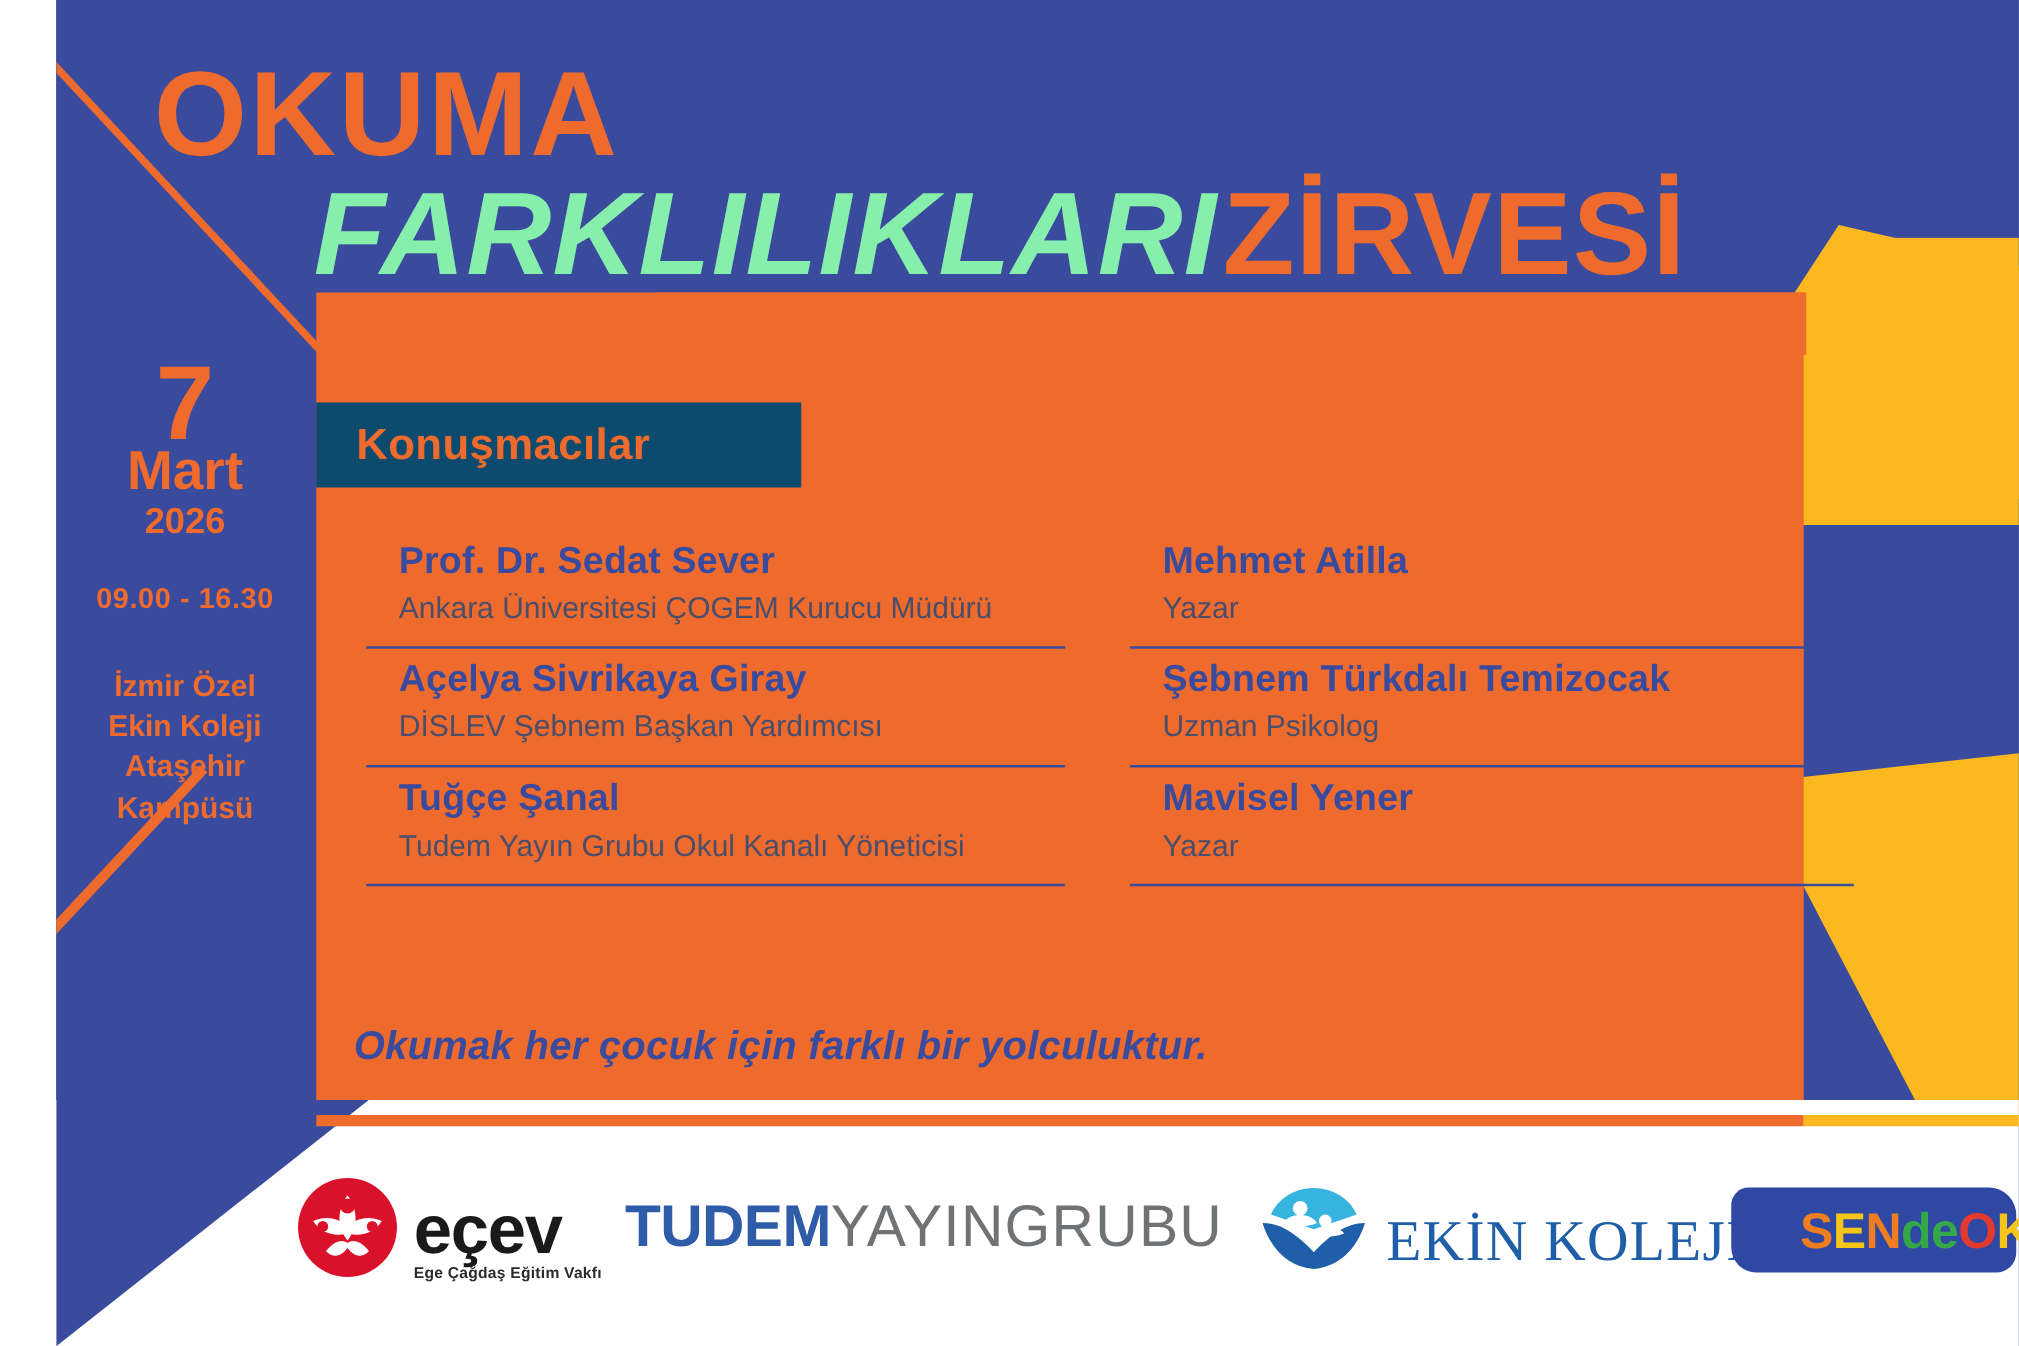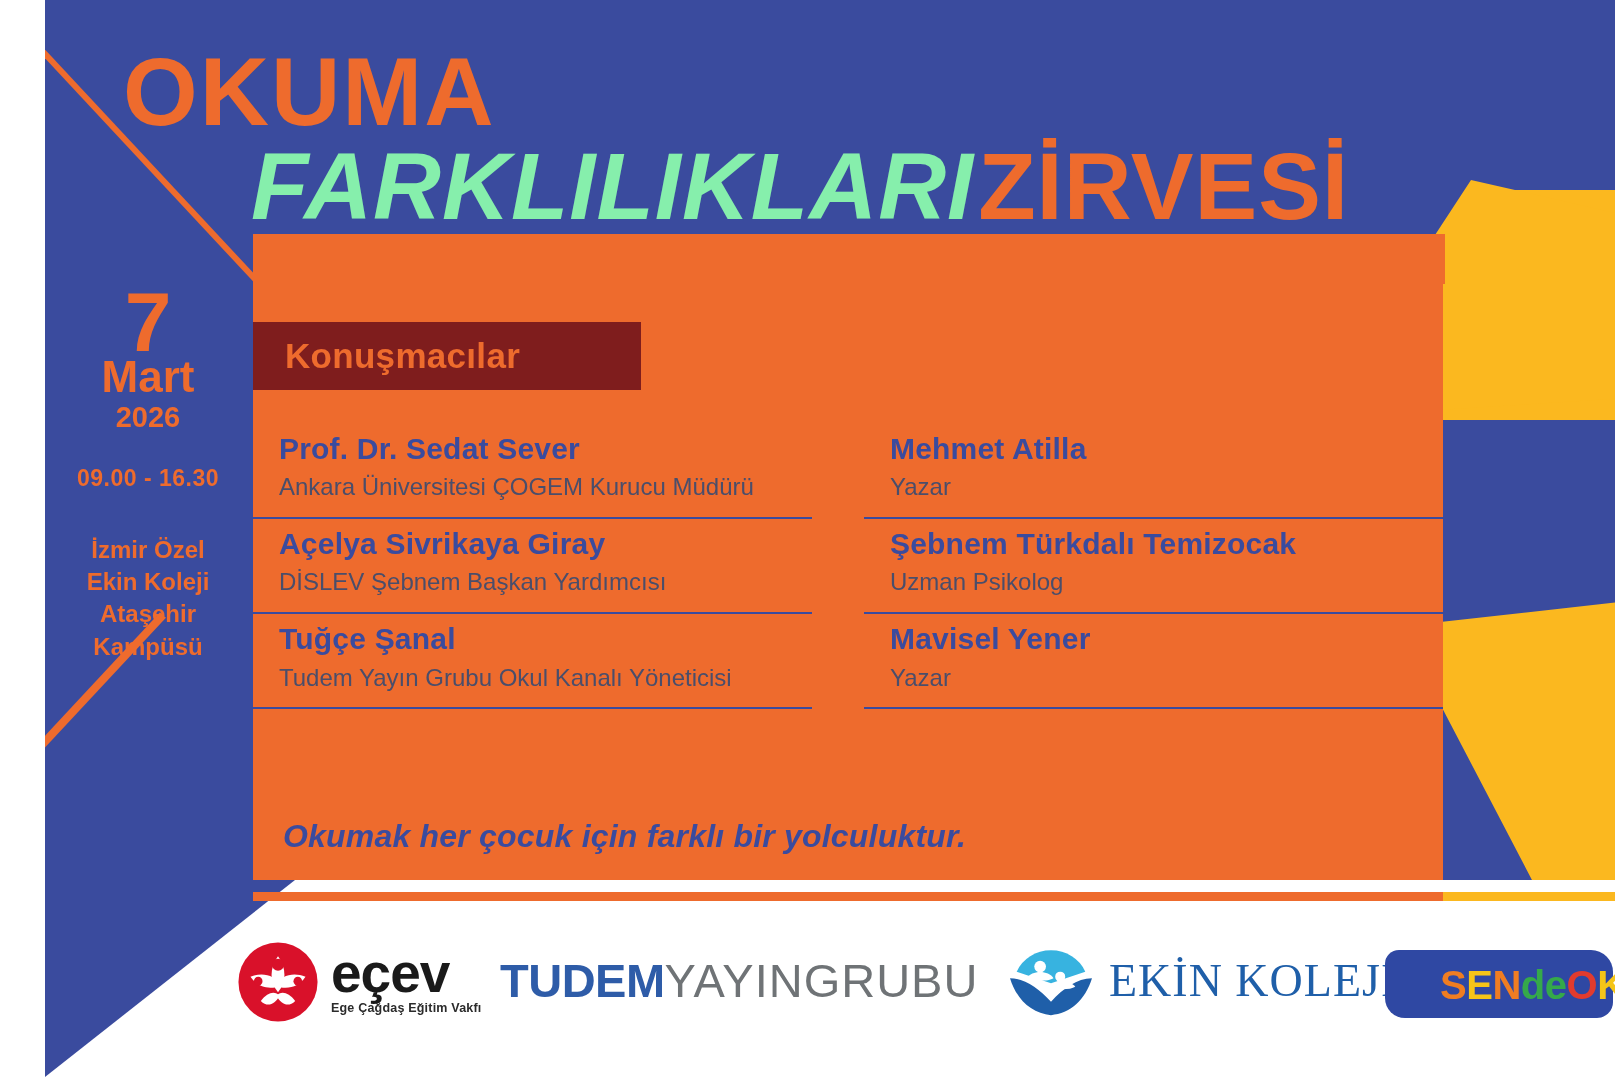--- a/index.html
+++ b/index.html
@@ -93,30 +93,30 @@
   .d-day{font-size:84px;font-weight:bold;line-height:0.82;}
   .d-month{font-size:44px;font-weight:bold;line-height:1.0;margin-top:-2px;}
   .d-dow{font-size:29px;font-weight:bold;line-height:1.25;margin-top:4px;}
   .d-year{font-size:29px;font-weight:bold;line-height:1.25;}
   .d-time{font-size:23px;font-weight:bold;margin-top:30px;letter-spacing:0.5px;}
   .d-venue{font-size:24px;font-weight:bold;line-height:1.34;margin-top:42px;}
 
   
   .spk-head{
     position:absolute;left:208px;top:322px;width:388px;height:68px;
-    background:#7f1d1d;display:flex;align-items:center;
+    background:#0c4a6e;display:flex;align-items:center;
   }
   .spk-head span{
     color:#ee6b2d;font-size:35px;font-weight:bold;padding-left:32px;letter-spacing:0.3px;
   }
 
   
   .spk-grid{
     position:absolute;left:208px;top:424px;width:1190px;
-    display:flex;gap:32px;
+    display:flex;gap:32px;padding-left:40px;
   }
   .spk-col{flex:1;}
   .spk-item{
     border-bottom:2px solid #3a4b9e;padding:6px 0 14px 26px;
   }
   .spk-name{
     color:#3a4b9e;font-size:30px;font-weight:bold;line-height:1.28;letter-spacing:0.2px;
   }
   .spk-role{
     color:#4a4e6b;font-size:24px;font-weight:normal;line-height:1.32;margin-top:3px;
@@ -127,21 +127,21 @@
   .tagline{
     position:absolute;left:238px;top:818px;
     color:#3a4b9e;font-size:32px;font-weight:bold;font-style:italic;letter-spacing:0.2px;
   }
 
   
   .logobar{
     position:absolute;left:0;bottom:0;width:1615px;height:176px;
     display:flex;align-items:center;
   }
-  .logo{position:absolute;display:flex;align-items:center;}
+  .logo{position:absolute;display:flex;align-items:flex-end;}
 
   
   .logo-ecev{left:190px;top:38px;}
   .ecev-mark{position:relative;width:86px;height:86px;margin-right:10px;}
   .ecev-text{display:flex;flex-direction:column;}
   .ecev-word{font-size:55px;font-weight:bold;color:#1a1a1a;line-height:0.88;letter-spacing:-1px;}
   .ecev-sub{font-size:12.5px;font-weight:bold;color:#2b2b2b;letter-spacing:0.2px;margin-top:4px;}
 
   
   .logo-tudem{left:455px;top:52px;}

